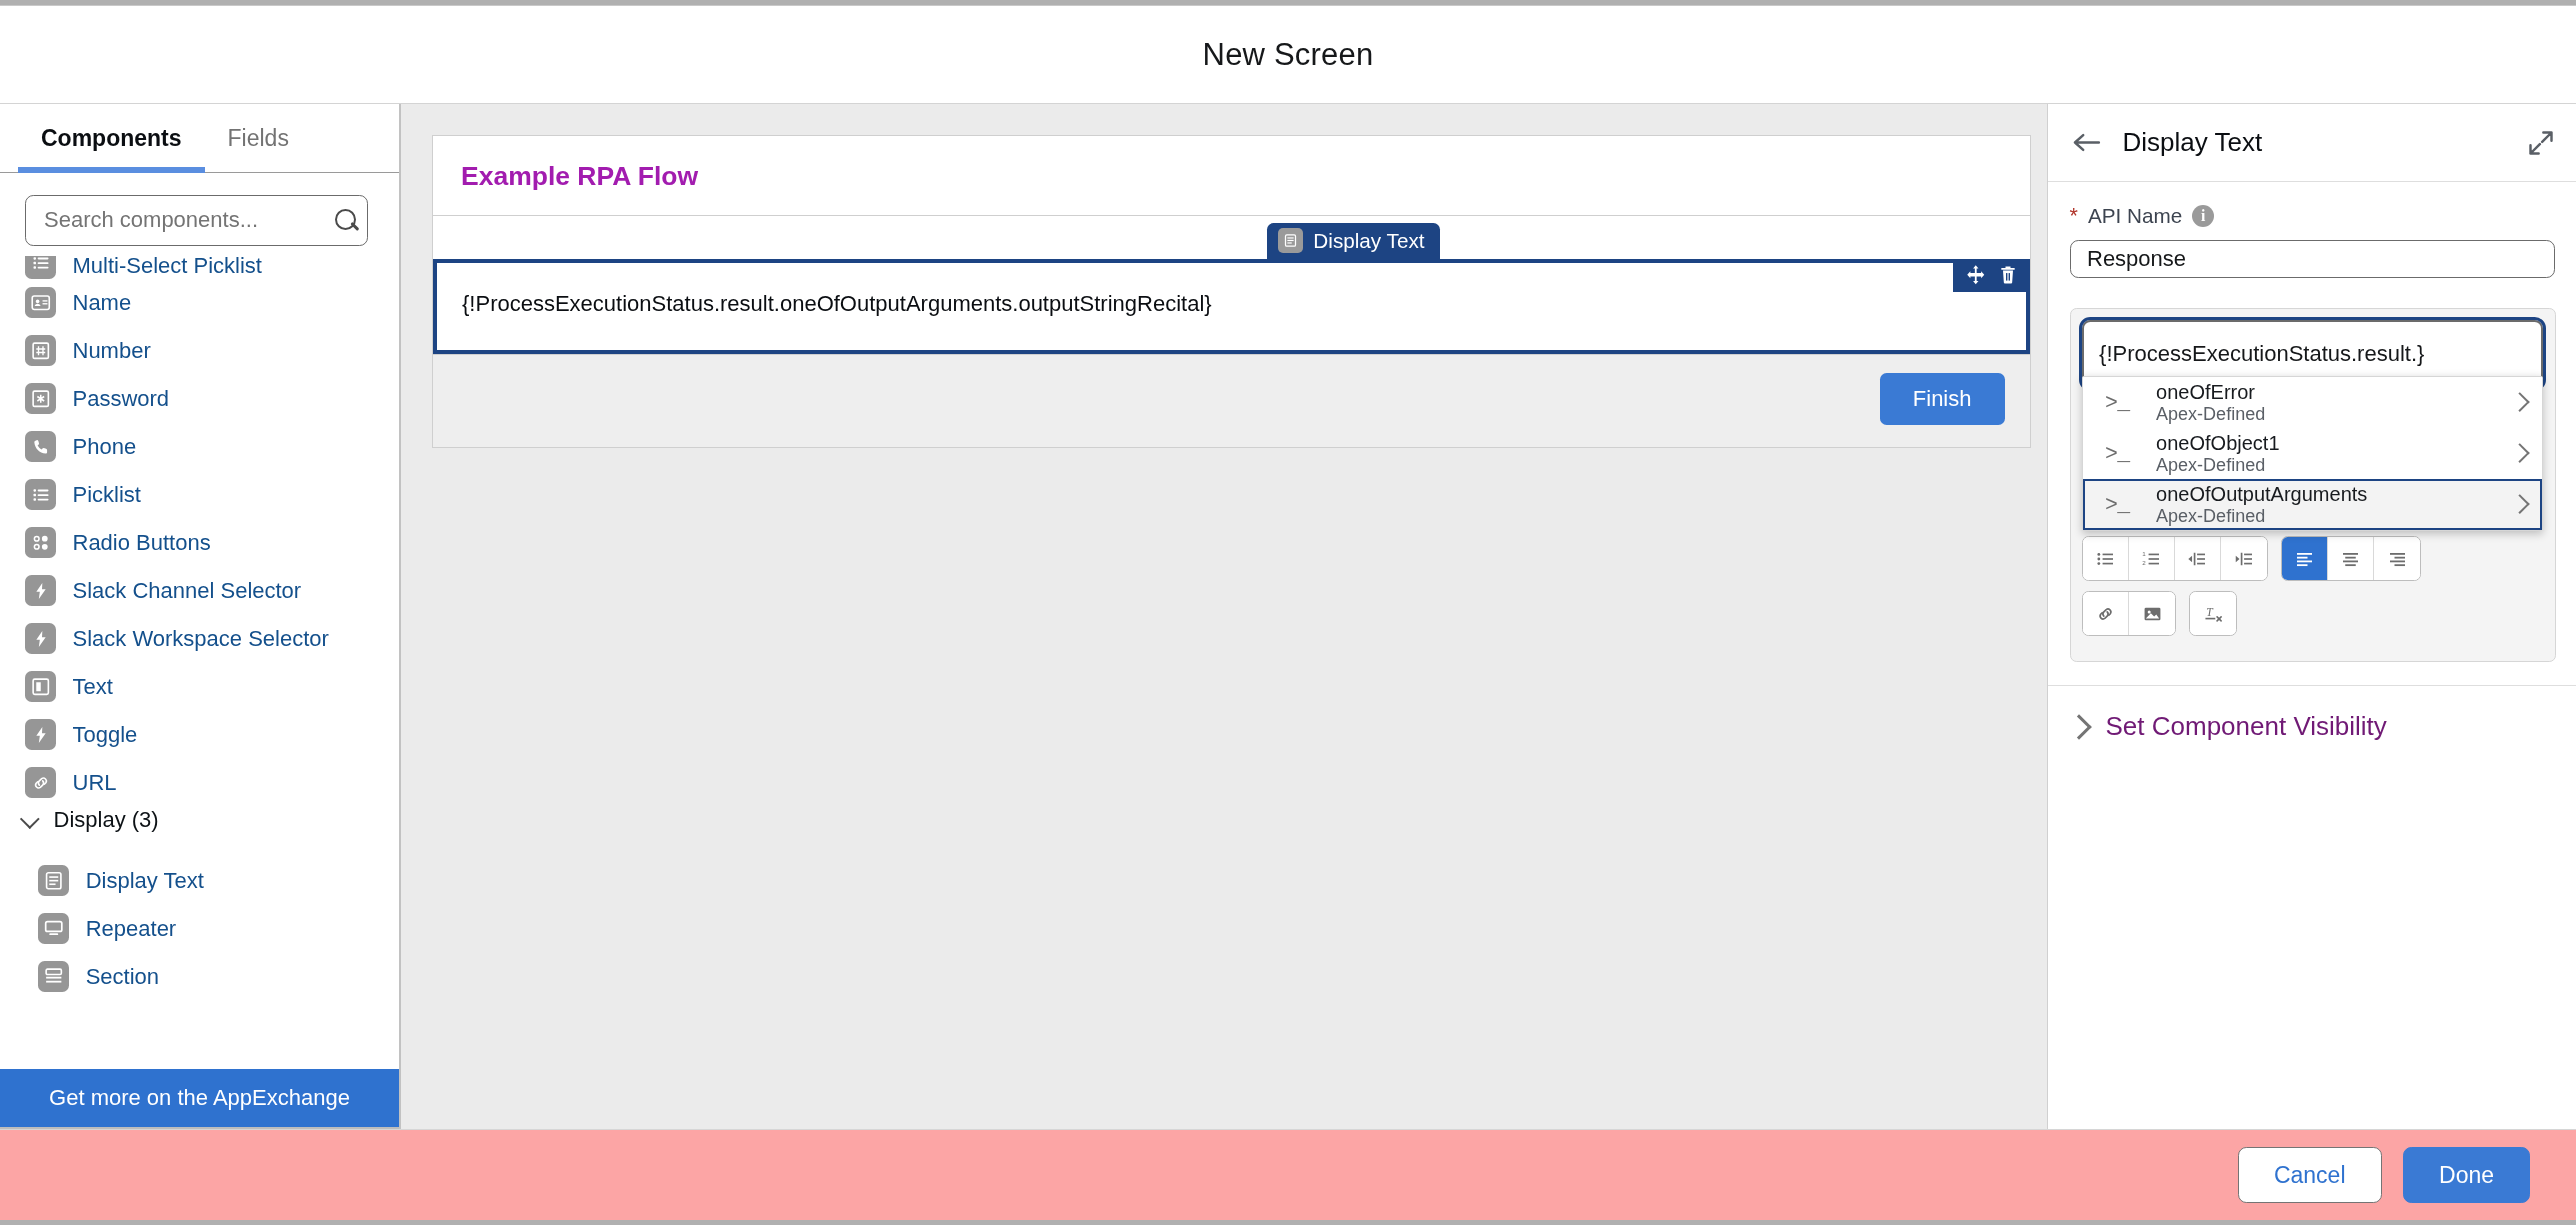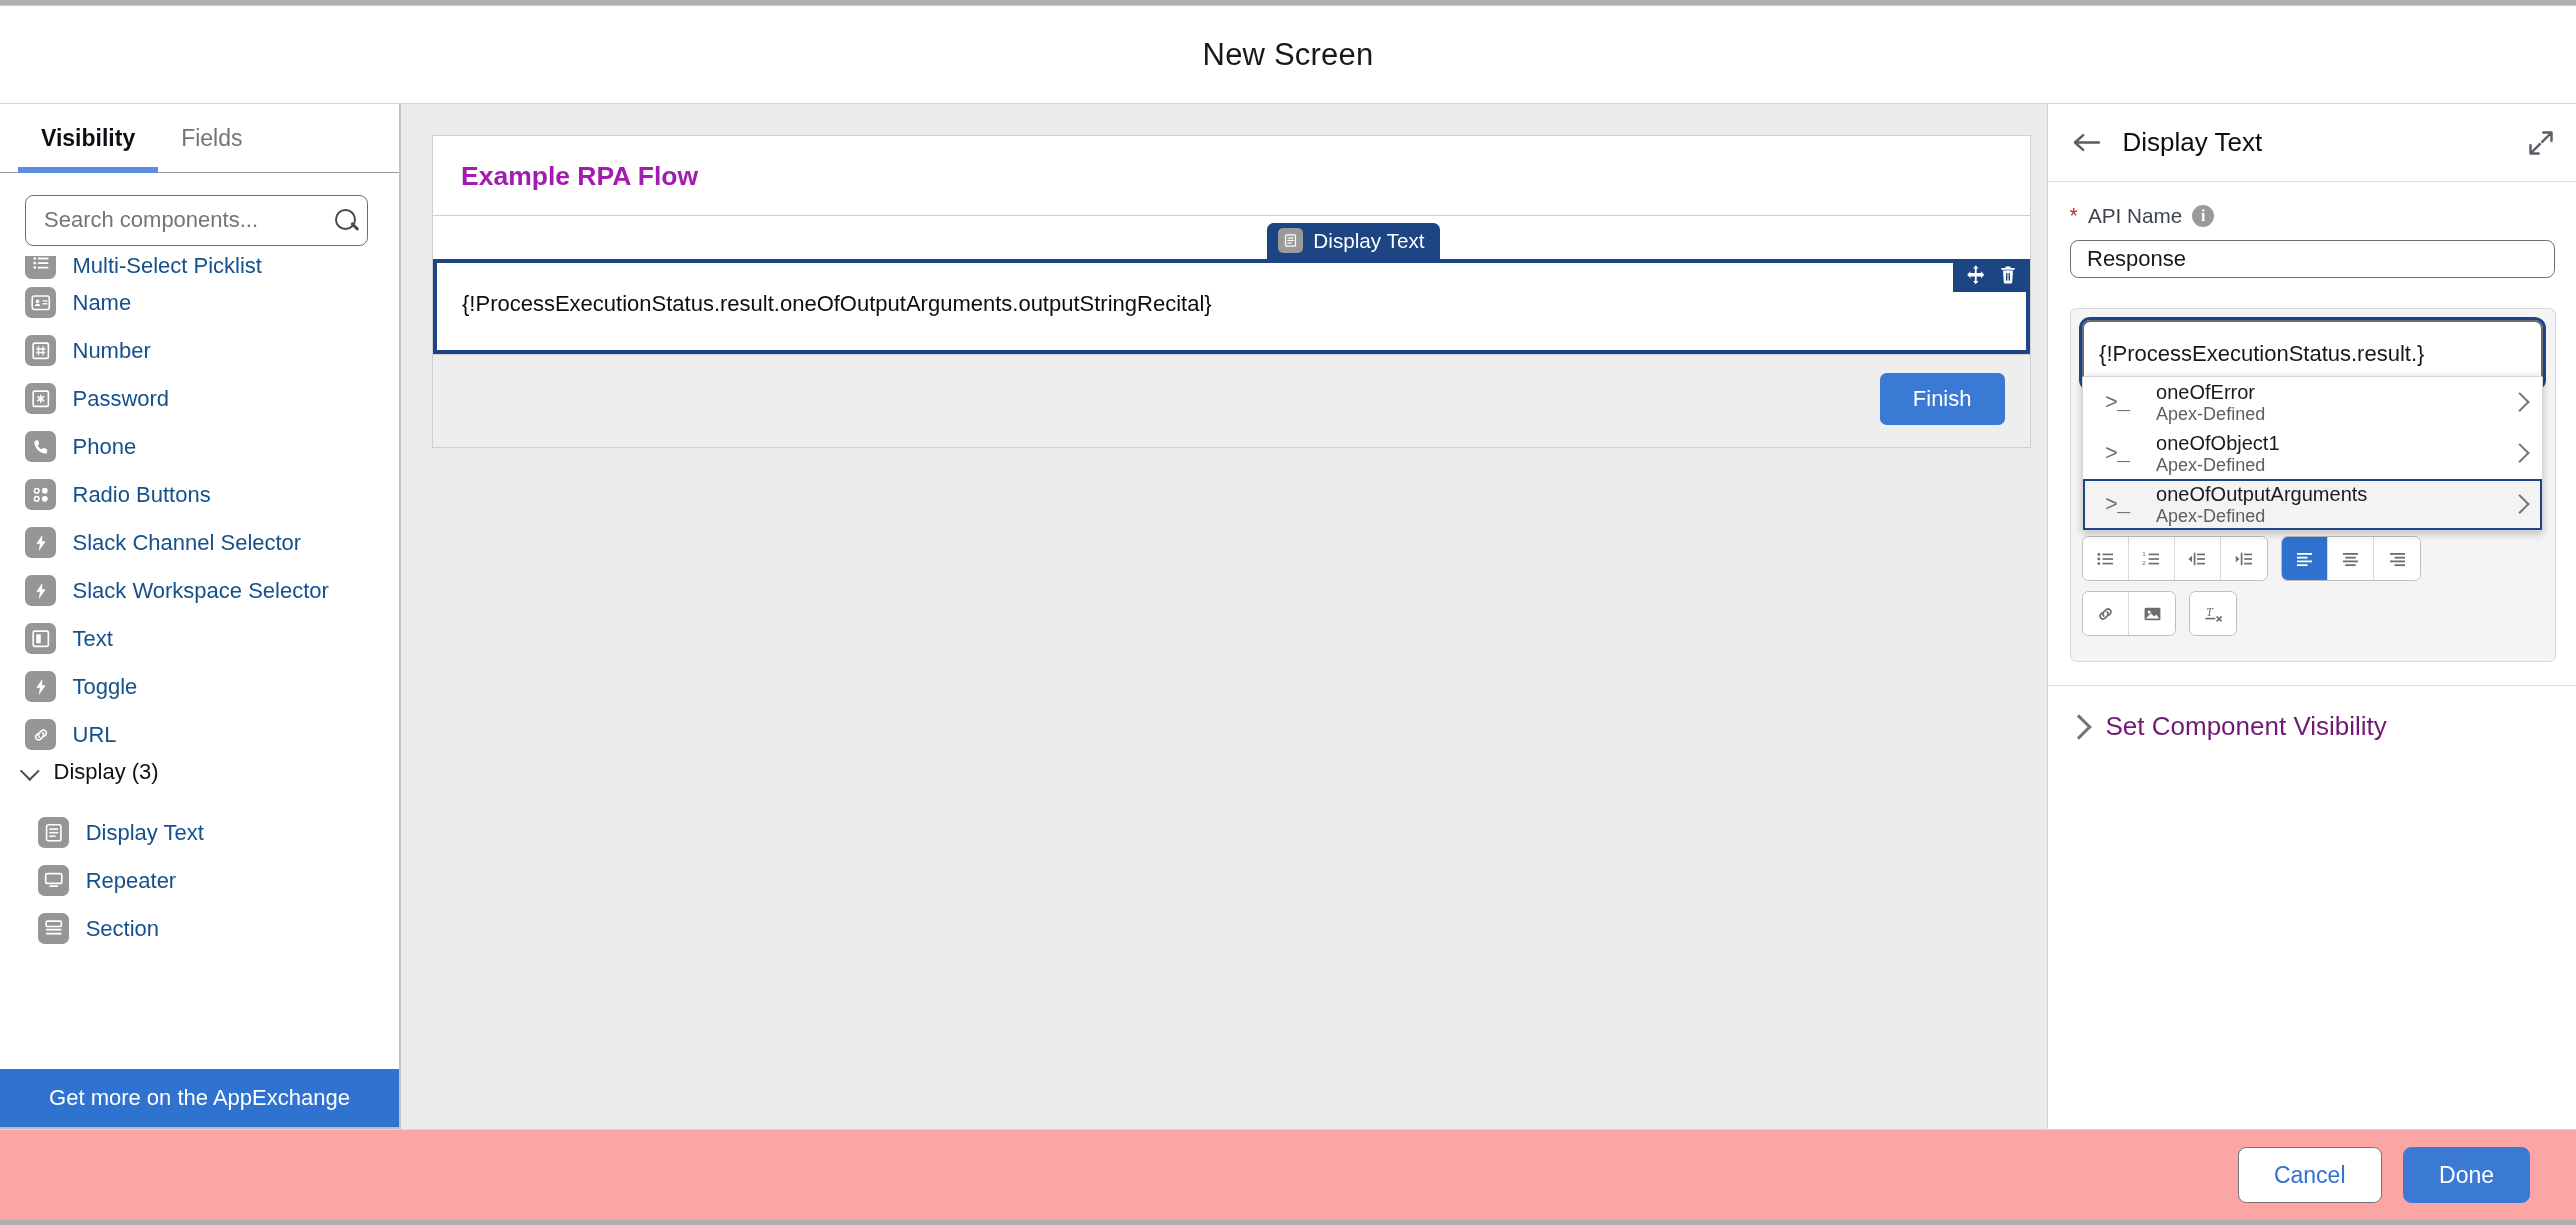--- a/index.html
+++ b/index.html
@@ -235,21 +235,21 @@
 
   <div class="titlebar">
     <div class="title">New Screen</div>
   </div>
 
   <div class="body">
 
     <div class="left">
       <div class="tabs">
         <div class="tab active">
-          <span>Visibility</span>
+          <span>Components</span>
         </div>
         <div class="tab">
           <span>Fields</span>
         </div>
       </div>
 
       <div class="searchwrap">
         <div class="searchbox">
           <input type="text" placeholder="Search components..." style="">
           <span class="mag"></span>
@@ -307,20 +307,33 @@
 
         <div class="comp-row">
           <span class="cicon">
             <svg width="20" height="20" viewBox="0 0 24 24">
                 <path d="M7.2 3.6c.8 0 1.4.5 1.6 1.2l.8 2.6c.2.7 0 1.4-.6 1.8l-1.1.8c1 2.2 2.8 4 5 5l.8-1.1c.4-.6 1.1-.8 1.8-.6l2.6.8c.7.2 1.2.8 1.2 1.6v2.5c0 1-.8 1.8-1.8 1.7C10.2 19.4 4.6 13.8 4 6.3c-.1-1 .7-1.8 1.7-1.8z" fill="#fff"></path>
               </svg>
           </span>
           <span class="clabel">Phone</span>
         </div>
 
+        <div class="comp-row">
+          <span class="cicon">
+            <svg width="20" height="20" viewBox="0 0 24 24">
+                <rect x="3" y="5" width="3" height="3" rx="1" fill="#fff"></rect>
+                <rect x="8" y="5.5" width="13" height="2.2" rx="1" fill="#fff"></rect>
+                <rect x="3" y="10.5" width="3" height="3" rx="1" fill="#fff"></rect>
+                <rect x="8" y="11" width="13" height="2.2" rx="1" fill="#fff"></rect>
+                <rect x="3" y="16" width="3" height="3" rx="1" fill="#fff"></rect>
+                <rect x="8" y="16.5" width="13" height="2.2" rx="1" fill="#fff"></rect>
+              </svg>
+          </span>
+          <span class="clabel">Picklist</span>
+        </div>
 
         <div class="comp-row">
           <span class="cicon">
             <svg width="21.5" height="21.5" viewBox="0 0 24 24">
                 <circle cx="7.5" cy="7.5" r="2.6" fill="none" stroke="#fff" stroke-width="1.7"></circle>
                 <circle cx="16.5" cy="7.5" r="3.2" fill="#fff"></circle>
                 <circle cx="7.5" cy="16.5" r="2.6" fill="none" stroke="#fff" stroke-width="1.7"></circle>
                 <circle cx="16.5" cy="16.5" r="3.2" fill="#fff"></circle>
               </svg>
           </span>

